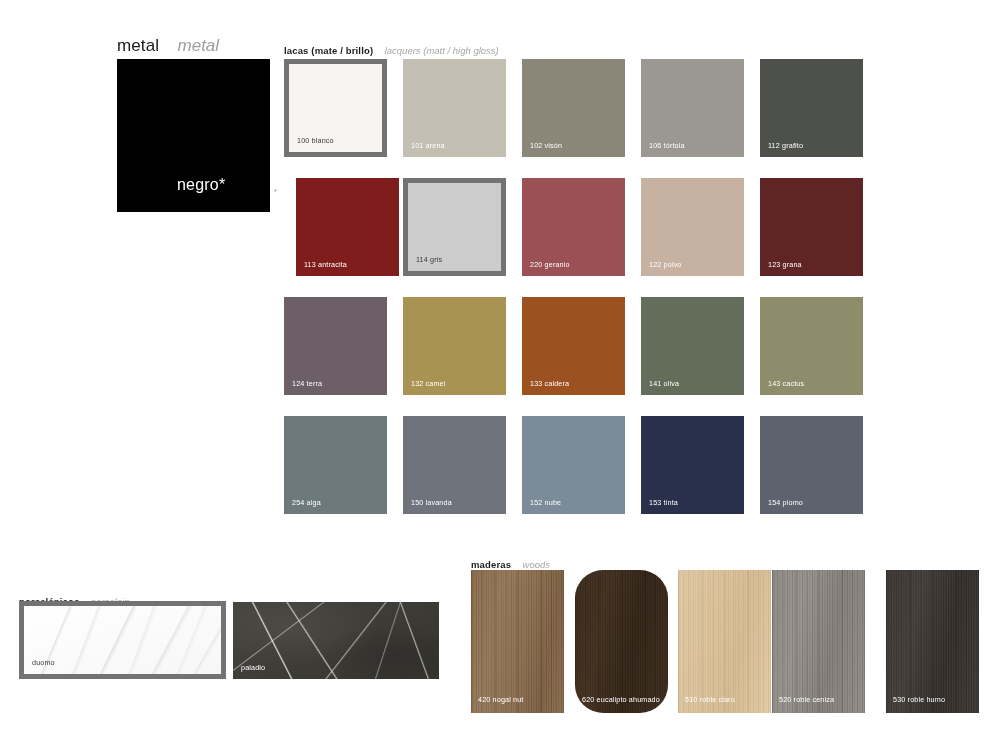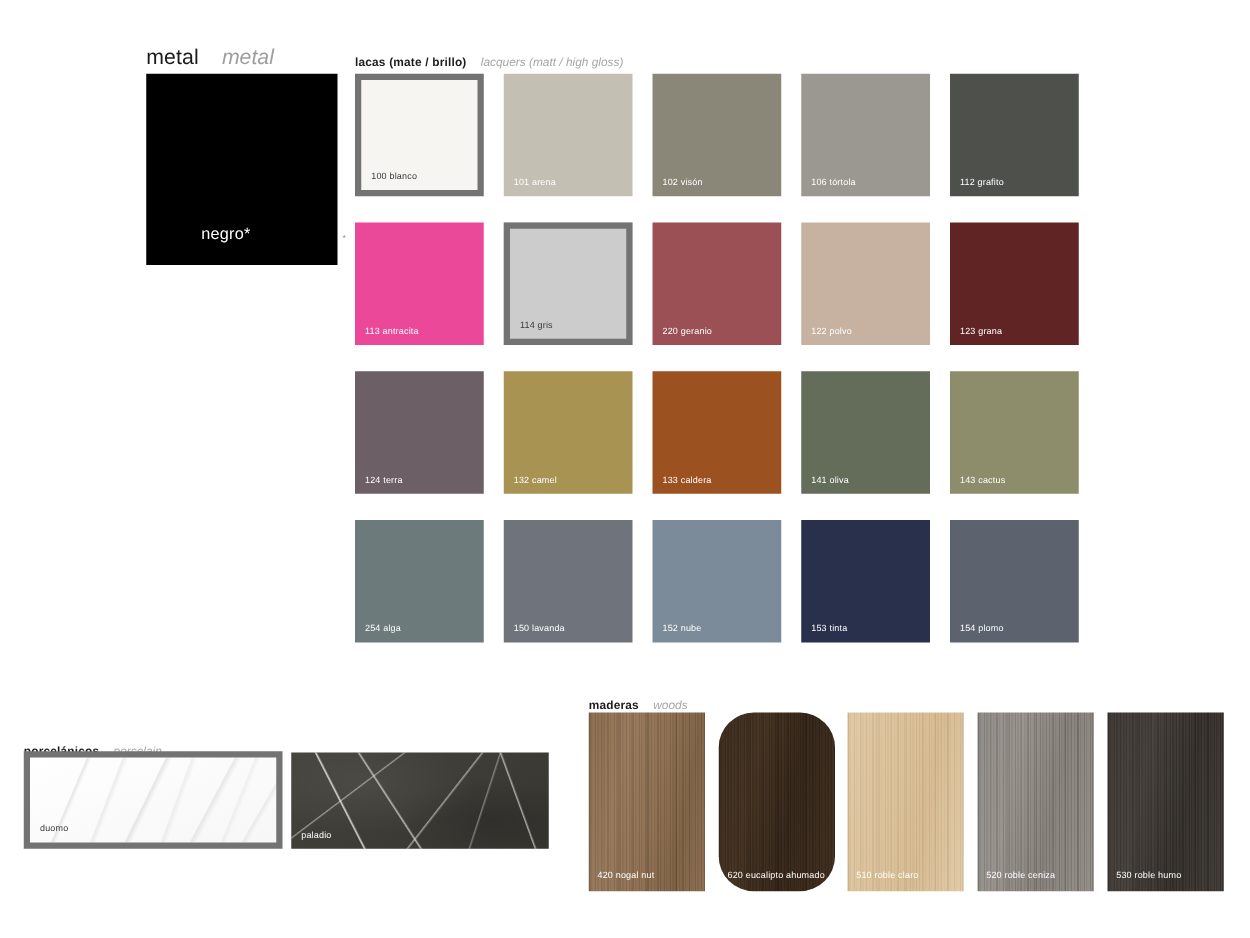--- a/index.html
+++ b/index.html
@@ -38,21 +38,21 @@
     letter-spacing:0.15px;
     color:#ffffff;
     white-space:nowrap;
     z-index:5;
   }
   .swatch.dark-label .lbl { color:#3a3a3a; }
   .swatch.bordered { border:5px solid #737373; }
 
   
   #metal-swatch { left:117px; top:59px; width:153px; height:153px; background:#000000; }
-  #metal-swatch .lbl { font-size:13px; left:16px; bottom:18px; color:#ffffff; letter-spacing:0.2px;padding-left:28px; }
+  #metal-swatch .lbl { font-size:16px; left:32px; bottom:18px; color:#ffffff; letter-spacing:0.2px;padding-left:28px; }
 
   .footnote-mark {
     position:absolute; left:274px; top:188px;
     font-size:7px; color:#8d8d8d; line-height:1;
   }
 
   
   #lacquer-grid { position:absolute; left:284px; top:59px; width:578px; height:463px; }
   .lac {
     position:absolute; width:103px; height:98px;
@@ -87,21 +87,21 @@
       linear-gradient(70deg, rgba(255,255,255,0) 83%, rgba(232,232,228,0.65) 83.4%, rgba(255,255,255,0) 84.1%),
       radial-gradient(ellipse 60% 70% at 30% 35%, rgba(255,255,255,0.055), rgba(0,0,0,0) 70%),
       radial-gradient(ellipse 50% 60% at 78% 70%, rgba(0,0,0,0.16), rgba(0,0,0,0) 70%),
       linear-gradient(150deg,#46453f 0%,#3d3c37 50%,#35342f 100%);
   }
 
   
   #woods-row { position:absolute; left:471px; top:570px; }
   .wood { position:absolute; width:93px; height:143px; }
   .wood.w0 { left:0px; }  .wood.w1 { left:104px;border-radius:28px; }
-  .wood.w2 { left:207px; } .wood.w3 { left:311px; }
+  .wood.w2 { left:207px; } .wood.w3 { left:301px; }
   .wood.w4 { left:415px; }
 
   .grain {
     position:absolute; inset:0;
   }
   
   .grain::before {
     content:""; position:absolute; inset:0;
     background-image:repeating-linear-gradient(90deg,
       rgba(0,0,0,0.13) 0px, rgba(0,0,0,0.13) 1px,
@@ -159,21 +159,21 @@
     </div>
     <div class="swatch lac" style="left: 238px; top: 0px; background: rgb(138, 134, 120);">
       <span class="lbl">102 visón</span>
     </div>
     <div class="swatch lac" style="left: 357px; top: 0px; background: rgb(155, 152, 145);">
       <span class="lbl">106 tórtola</span>
     </div>
     <div class="swatch lac" style="left: 476px; top: 0px; background: rgb(77, 80, 75);">
       <span class="lbl">112 grafito</span>
     </div>
-    <div class="swatch lac" style="left: 0px; top: 119px; background: #ec4899;">
+    <div class="swatch lac" style="left: 12px; top: 119px; background: #7f1d1d;">
       <span class="lbl">113 antracita</span>
     </div>
     <div class="swatch lac dark-label bordered" style="left: 119px; top: 119px; background: rgb(203, 204, 203);">
       <span class="lbl">114 gris</span>
     </div>
     <div class="swatch lac" style="left: 238px; top: 119px; background: rgb(154, 80, 84);">
       <span class="lbl">220 geranio</span>
     </div>
     <div class="swatch lac" style="left: 357px; top: 119px; background: rgb(199, 177, 161);">
       <span class="lbl">122 polvo</span>

